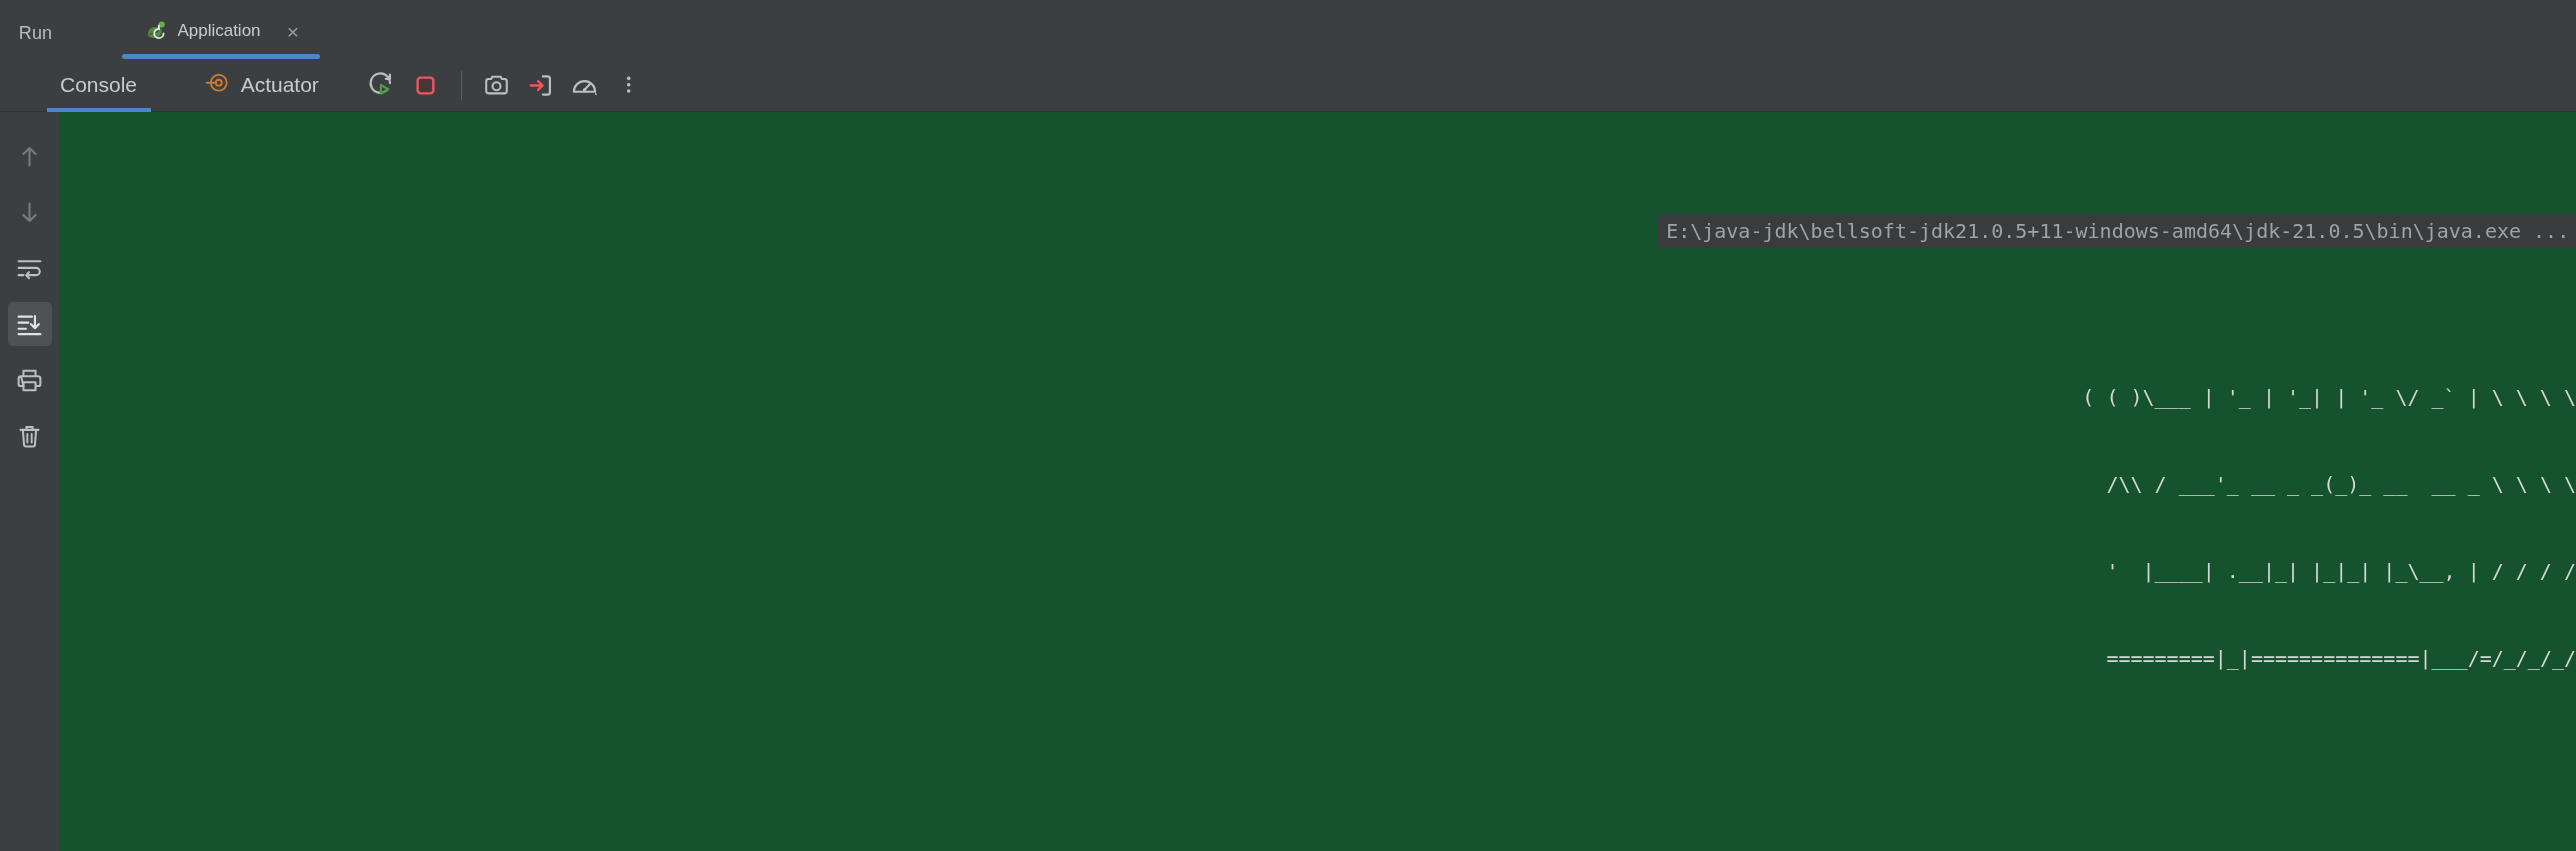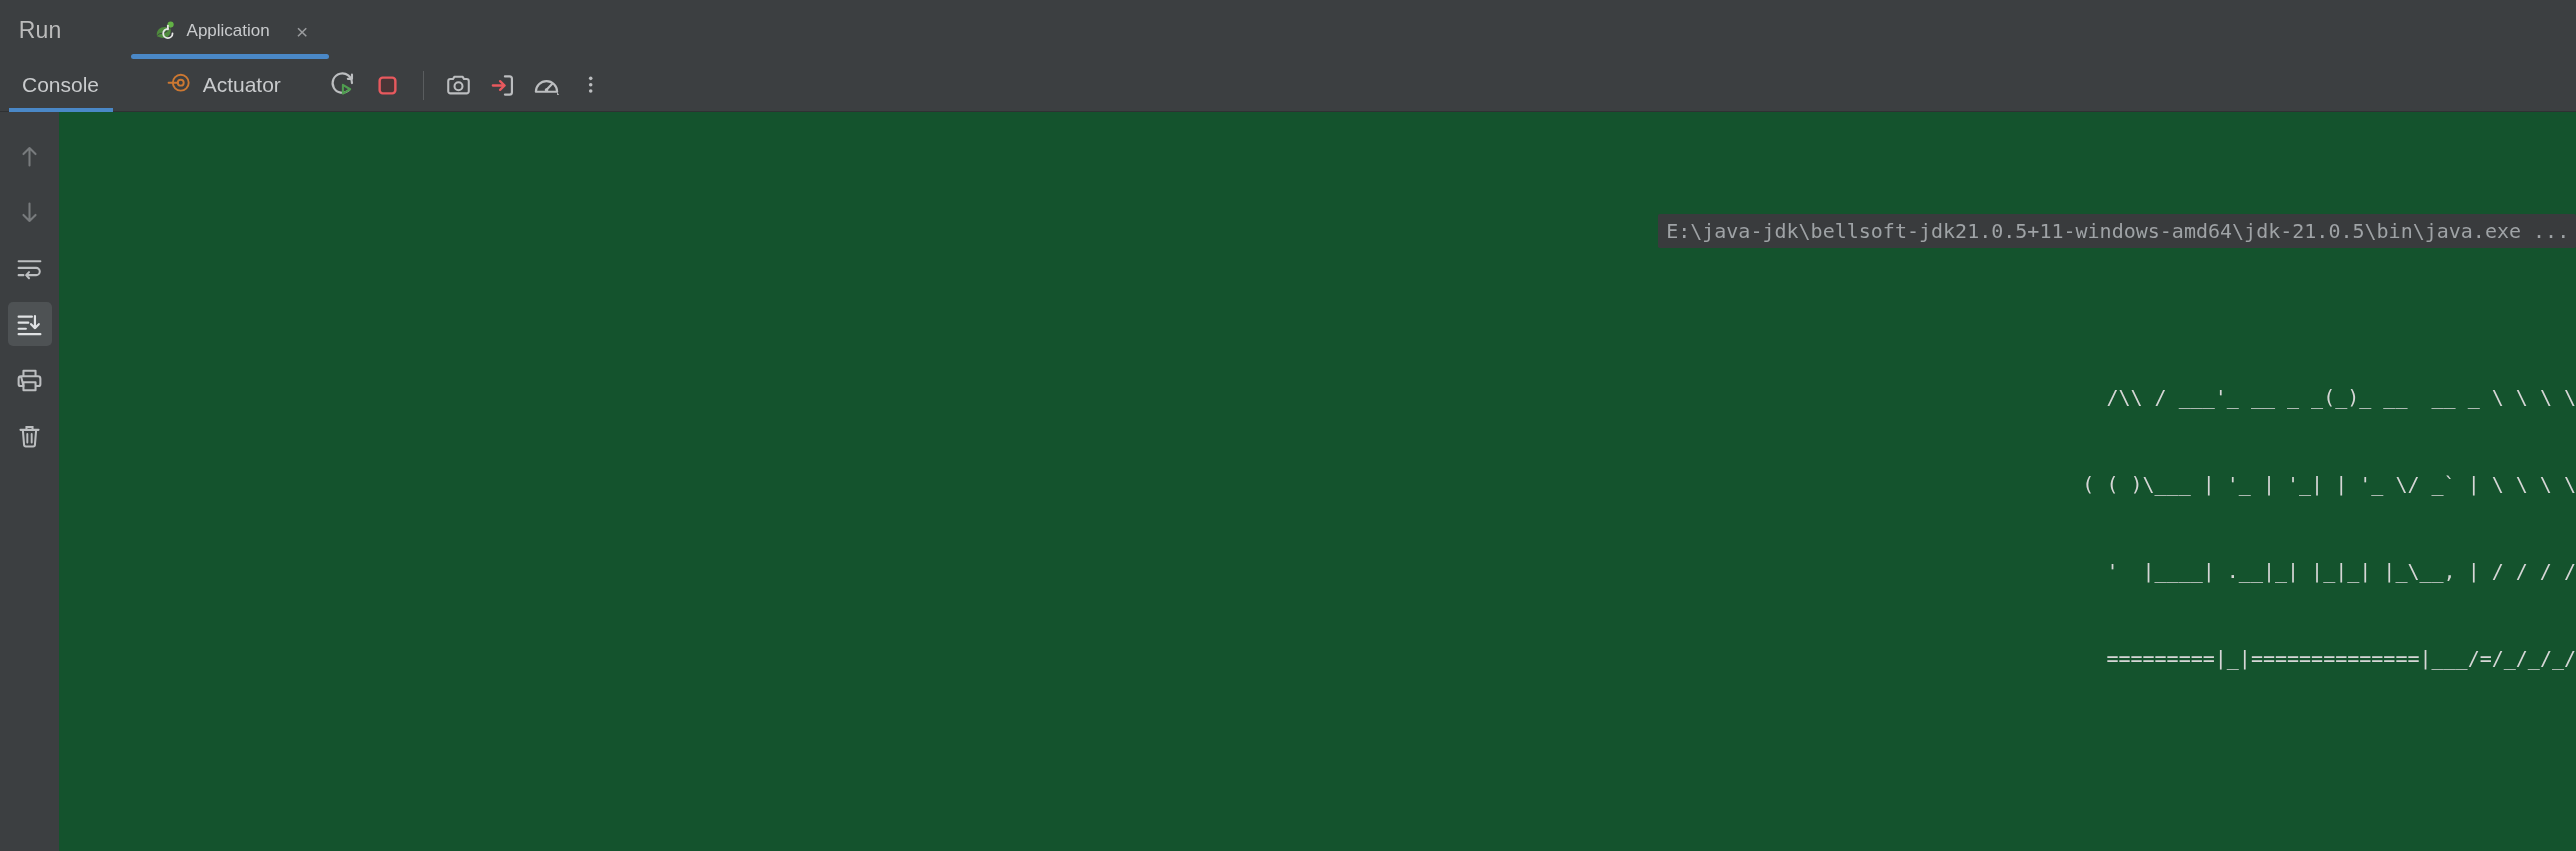--- a/index.html
+++ b/index.html
@@ -9,42 +9,42 @@
     background:#2b2b2b;
     font-family:"Liberation Sans", sans-serif;
     overflow:hidden;
   }
   
   .topbar{
     height:59px; background:#3c3f41; display:flex; align-items:flex-end;
     position:relative;
   }
   .run-label{
-    color:#bbbbbb; font-size:23px; padding:0 0 15.3px 18.7px; letter-spacing:0.2px;
+    color:#bbbbbb; font-size:18px; padding:0 0 15.3px 18.7px; letter-spacing:0.2px;
   }
   .app-tab{
     display:flex; align-items:center; gap:9.3px;
     padding:0 20.4px 15.3px 20.4px; margin-left:70px; position:relative;
   }
   .app-tab-label{ color:#c9cbcd; font-size:17px; }
   .tab-close{ color:#9a9c9e; font-size:21px; margin-left:17px; line-height:1; }
   .tab-underline{
     position:absolute; left:0; right:0; bottom:0; height:5.1px;
     background:#4a88c7; border-radius:2.5px;
   }
   .spring-icon{ width:25.4px; height:25.4px; display:block; }
 
   
   .toolbar{
     height:53px; background:#3c3f41; display:flex; align-items:center;
     border-bottom:0.8px solid #2f3133; position:relative;
   }
   .tb-tab{
     position:relative; height:53px; display:flex; align-items:center;
-    padding:0 22px; color:#c9cbcd; font-size:21px; gap:10.2px;
+    padding:0 22px; color:#c9cbcd; font-size:21px; gap:10.2px;margin-left:38px;
   }
   .tb-tab.active::after{
     content:""; position:absolute; left:8.5px; right:8.5px; bottom:0;
     height:3.4px; background:#4a88c7;
   }
   .tb-icons{ display:flex; align-items:center; gap:6.8px; margin-left:22px; }
   .tb-ic{
     width:37px; height:37px; display:flex; align-items:center; justify-content:center;
     border-radius:4.2px;
   }
@@ -198,22 +198,22 @@
         <path d="M10.2 10v7M13.8 10v7" fill="none" stroke="#bcbec0" stroke-width="1.6" stroke-linecap="round"></path>
       </svg>
     </div>
   </div>
 
   <div class="console">
     <div style="height:3.4px"></div>
     <span class="cmdline">E:\java-jdk\bellsoft-jdk21.0.5+11-windows-amd64\jdk-21.0.5\bin\java.exe ...</span>
 
     <div class="banner">
+      <div>( ( )\___ | '_ | '_| | '_ \/ _` | \ \ \ \</div>
       <div> /\\ / ___'_ __ _ _(_)_ __  __ _ \ \ \ \</div>
-      <div>( ( )\___ | '_ | '_| | '_ \/ _` | \ \ \ \</div>
       <div>  '  |____| .__|_| |_|_| |_\__, | / / / /</div>
       <div> =========|_|==============|___/=/_/_/_/</div>
       
     </div>
 
     
   </div>
 </div>
 
 

